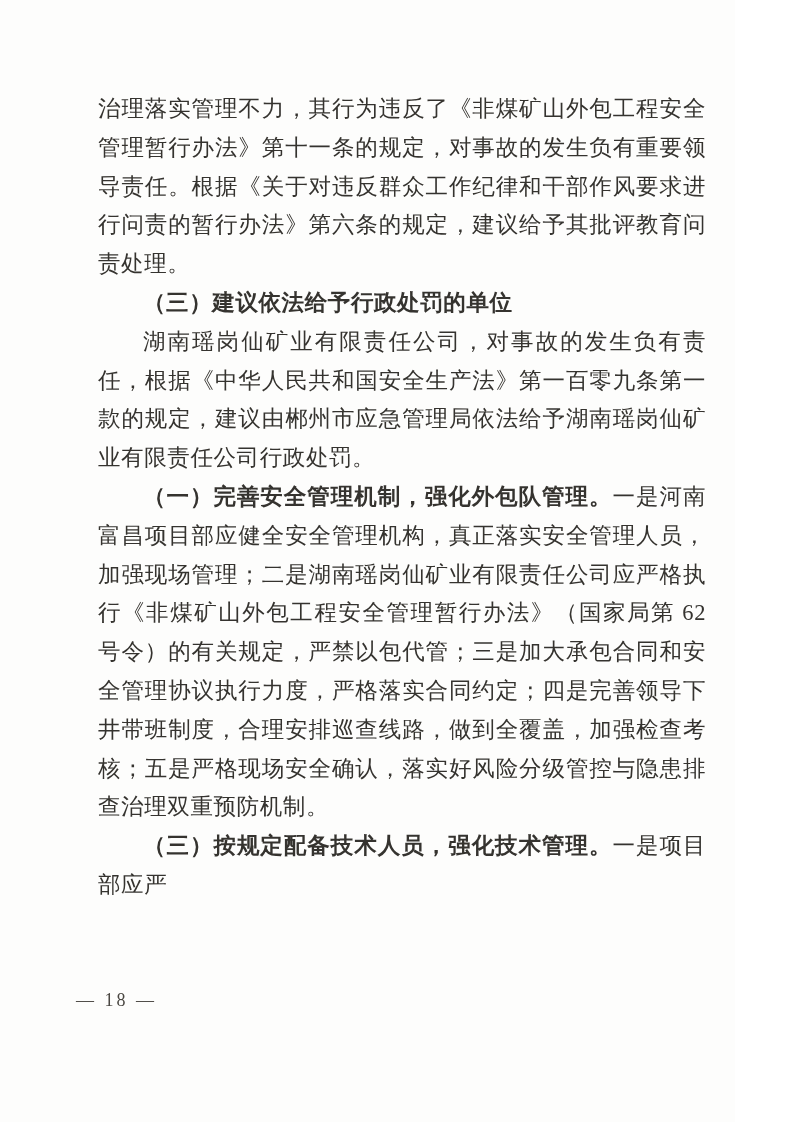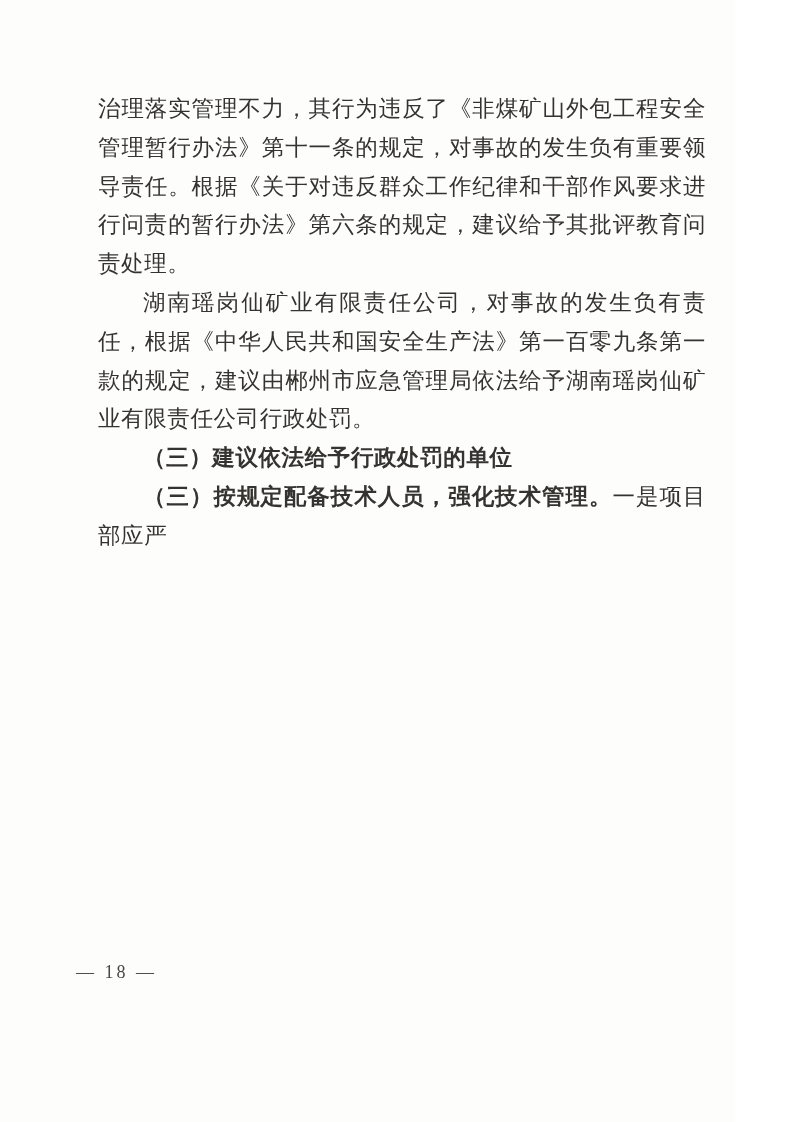--- a/index.html
+++ b/index.html
@@ -44,44 +44,45 @@
   }
   .para.heading {
     text-align: left;
   }
   .lead {
     font-weight: bold;
   }
   .footer {
     position: absolute;
     left: 76px;
-    top: 962px;
+    top: 990px;
     font-size: 18px;
     letter-spacing: 3px;
     color: #4a4742;
     font-family: "Liberation Serif", "DejaVu Serif", serif;
   }
 </style>
 </head>
 <body>
 
 <div class="page">
 
   <span class="speck s1"></span>
   <span class="speck s2"></span>
 
   <div class="content">
 
     <p class="para no-indent"><span>治理落实管理不力，其行为违反了《非煤矿山外包工程安全管理暂行办法》第十一条的规定，对事故的发生负有重要领导责任。根据《关于对违反群众工作纪律和干部作风要求进行问责的暂行办法》第六条的规定，建议给予其批评教育问责处理。</span></p>
 
+    <p class="para heading"><span class="lead">（三）建议依法给予行政处罚的单位</span></p>
+
     <p class="para"><span>湖南瑶岗仙矿业有限责任公司，对事故的发生负有责任，根据《中华人民共和国安全生产法》第一百零九条第一款的规定，建议由郴州市应急管理局依法给予湖南瑶岗仙矿业有限责任公司行政处罚。</span></p>
 
-    <p class="para heading"><span class="lead">（三）建议依法给予行政处罚的单位</span></p>
 
-
+    <p class="para"><span class="lead">（一）完善安全管理机制，强化外包队管理。</span><span>一是河南富昌项目部应健全安全管理机构，真正落实安全管理人员，加强现场管理；二是湖南瑶岗仙矿业有限责任公司应严格执行《非煤矿山外包工程安全管理暂行办法》（国家局第 62 号令）的有关规定，严禁以包代管；三是加大承包合同和安全管理协议执行力度，严格落实合同约定；四是完善领导下井带班制度，合理安排巡查线路，做到全覆盖，加强检查考核；五是严格现场安全确认，落实好风险分级管控与隐患排查治理双重预防机制。</span></p>
 
 
     <p class="para"><span class="lead">（三）按规定配备技术人员，强化技术管理。</span><span>一是项目部应严</span></p>
 
   </div>
 
   <div class="footer">— 18 —</div>
 
 </div>
 

